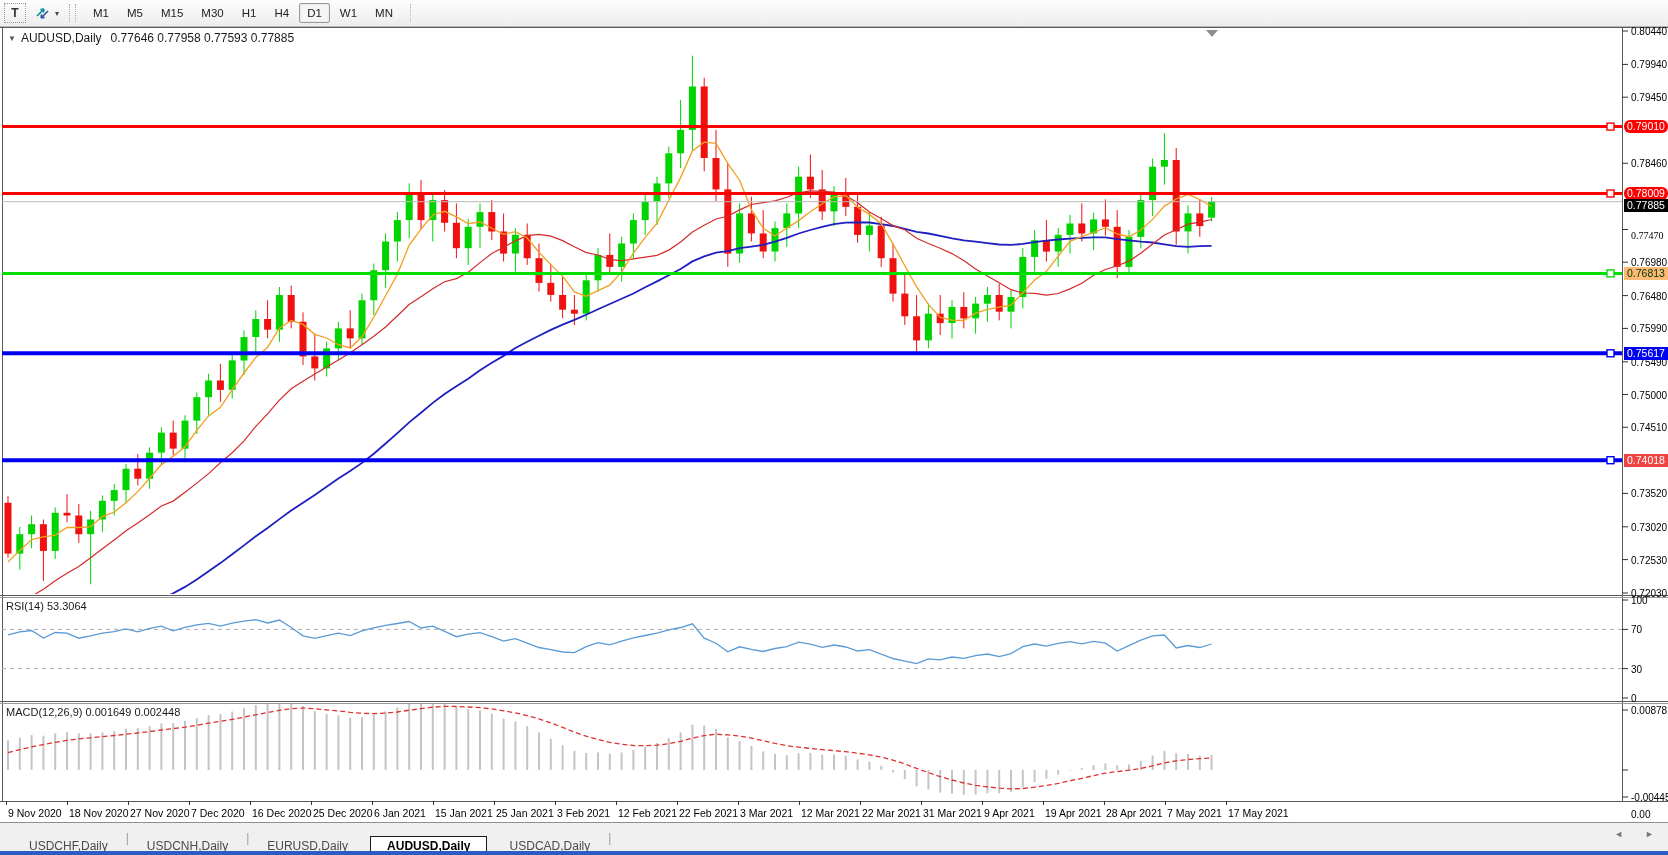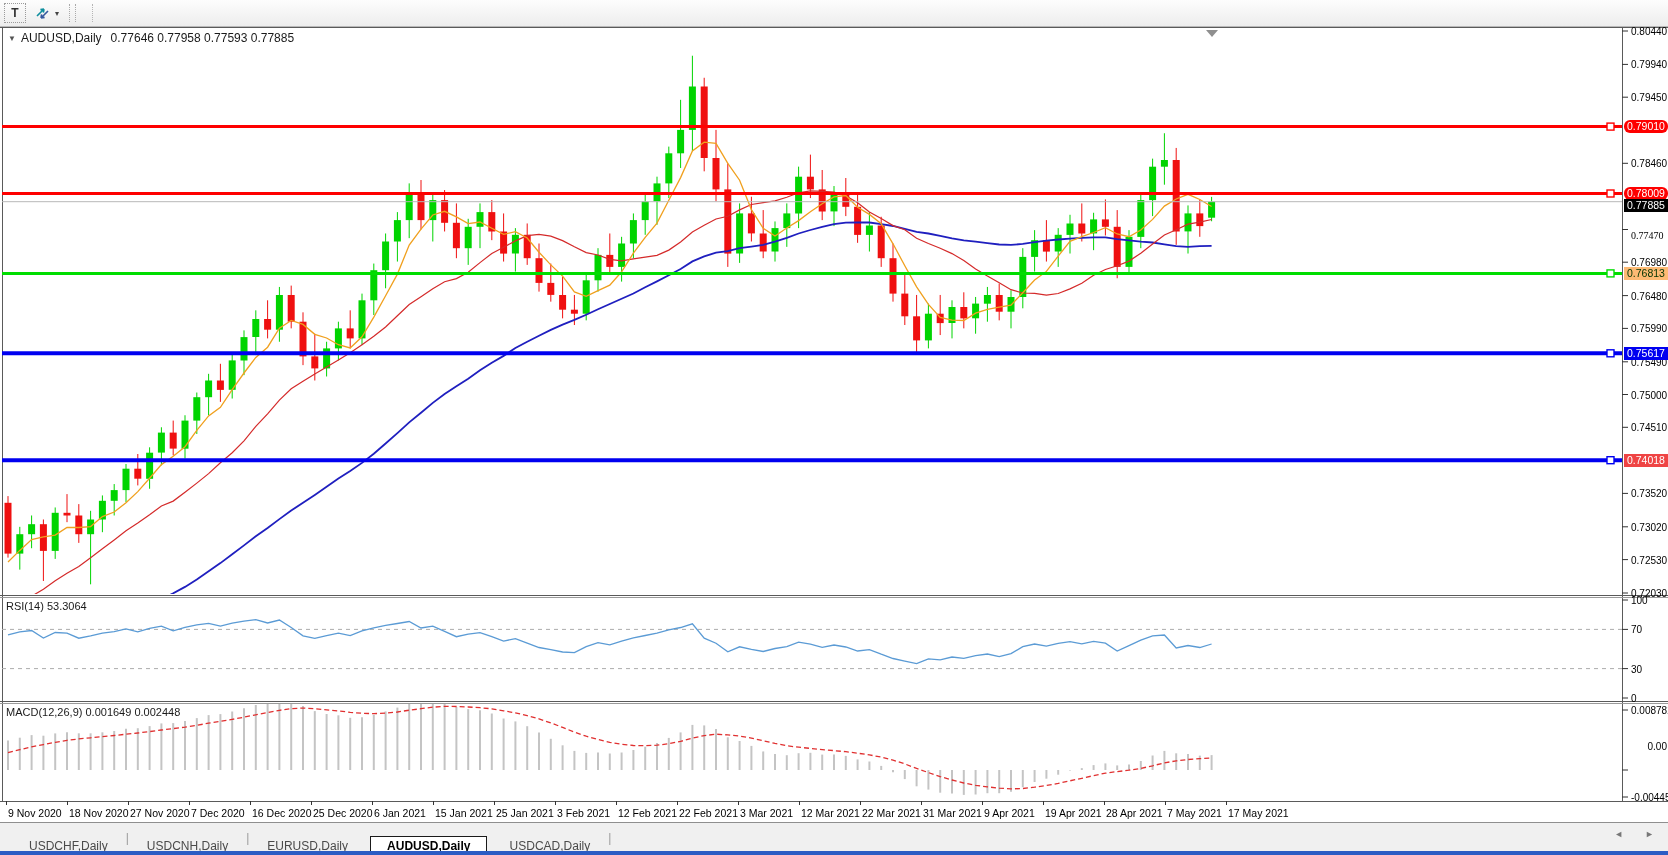--- a/index.html
+++ b/index.html
@@ -47,20 +47,31 @@
   <div class="toolbar">
     <button class="ttool">T</button>
     <div class="ticon">
       <svg width="18" height="16" viewBox="0 0 18 16">
         <path d="M3 11 L10 4 M10 4 L6.4 4.6 M10 4 L9.4 7.6" stroke="#0e8e9e" stroke-width="1.6" fill="none"></path>
         <path d="M7 13 L14 6 M7 13 L10.6 12.4 M7 13 L7.6 9.4" stroke="#35589e" stroke-width="1.6" fill="none"></path>
       </svg>
       <span class="caret">▾</span>
     </div>
     <div class="grip"></div>
+    <div id="tf-group" style="display:flex;align-items:center;">
+        <button class="tbtn">M1</button>
+        <button class="tbtn">M5</button>
+        <button class="tbtn">M15</button>
+        <button class="tbtn">M30</button>
+        <button class="tbtn">H1</button>
+        <button class="tbtn">H4</button>
+        <button class="tbtn active">D1</button>
+        <button class="tbtn">W1</button>
+        <button class="tbtn">MN</button>
+      </div>
     <div class="sepv"></div>
   </div>
 
   <div id="chart-area">
       <svg width="1668" height="828" id="chart-svg">
         <defs>
 <clipPath id="clipMain">
             <rect x="2" y="1" width="1620" height="566"></rect>
           </clipPath>
 <clipPath id="clipRsi">
@@ -492,21 +503,21 @@
       <div class="pricebox" style="top:320px;background:#0000f0;color:#ffffff;">0.75617</div>
       <div class="pricebox" style="top:427px;background:#ef4444;color:#ffffff;">0.74018</div>
       <div class="pricebox" style="top:172px;background:#000000;color:#ffffff;">0.77885</div>
       <div class="indlabel" style="left:6px;top:573px;">RSI(14) 53.3064</div>
       <div class="axtick" style="top:568px;">100</div>
       <div class="axtick" style="top:597px;">70</div>
       <div class="axtick" style="top:637px;">30</div>
       <div class="axtick" style="top:666px;">0</div>
       <div class="indlabel" style="left:6px;top:679px;">MACD(12,26,9) 0.001649 0.002448</div>
       <div class="axtick" style="top:678px;">0.008782</div>
-      <div class="axtick" style="top:714px;text-align:right;">0.00</div>
+      <div class="axtick" style="top:782px;">0.00</div>
       <div class="axtick" style="top:765px;">-0.00445</div>
       <div class="datelabel" style="left:8px;top:780px;">9 Nov 2020</div>
       <div class="datelabel" style="left:69px;top:780px;">18 Nov 2020</div>
       <div class="datelabel" style="left:130px;top:780px;">27 Nov 2020</div>
       <div class="datelabel" style="left:191px;top:780px;">7 Dec 2020</div>
       <div class="datelabel" style="left:252px;top:780px;">16 Dec 2020</div>
       <div class="datelabel" style="left:313px;top:780px;">25 Dec 2020</div>
       <div class="datelabel" style="left:374px;top:780px;">6 Jan 2021</div>
       <div class="datelabel" style="left:435px;top:780px;">15 Jan 2021</div>
       <div class="datelabel" style="left:496px;top:780px;">25 Jan 2021</div>

